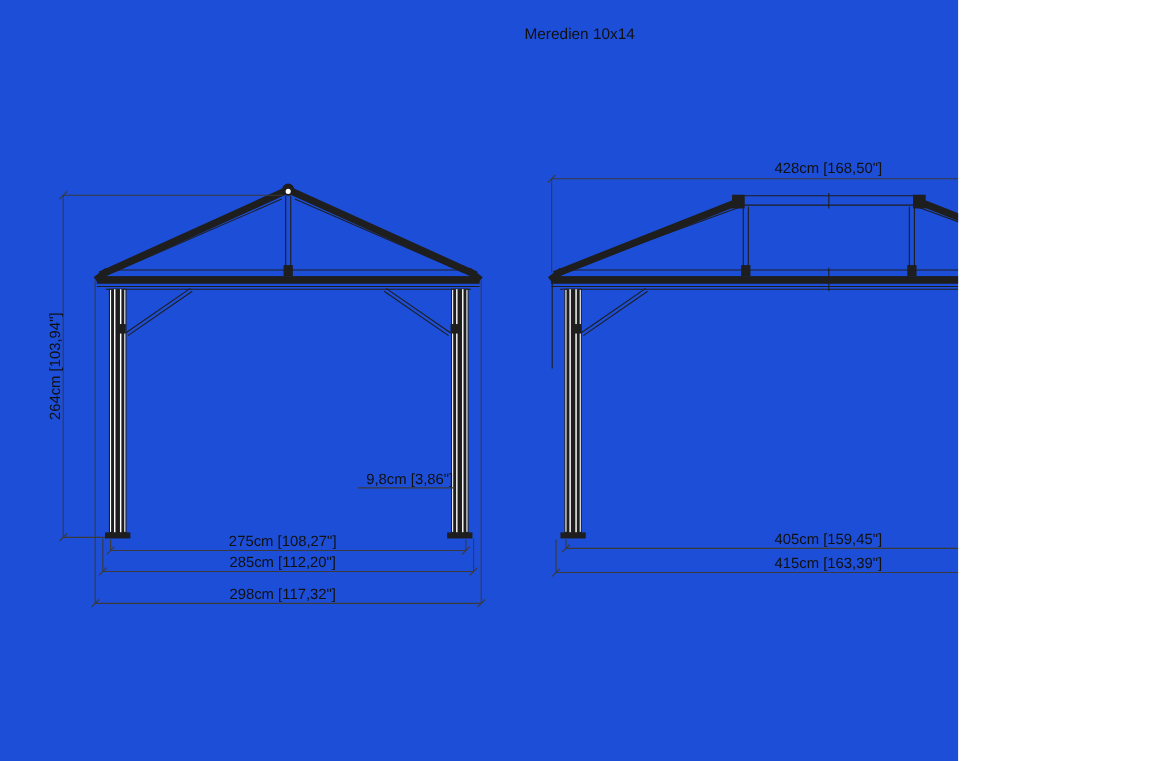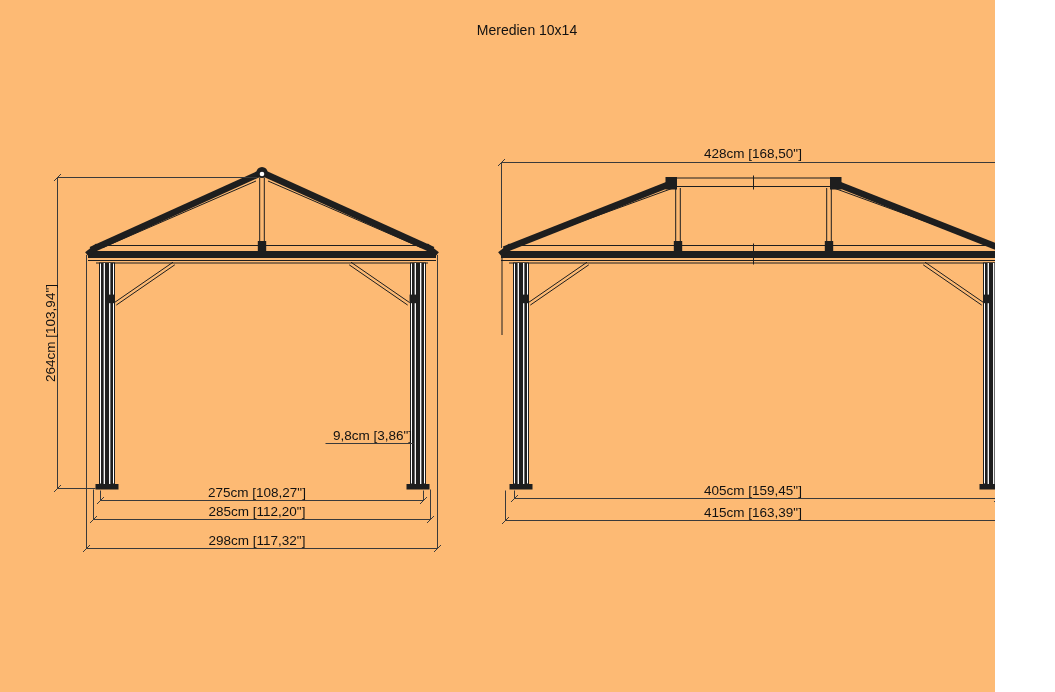--- a/index.html
+++ b/index.html
@@ -1,16 +1,16 @@
 <!DOCTYPE html>
 <html><head>
 <meta charset="utf-8">
 <style>
   html,body{margin:0;padding:0;background:#ffffff;}
-  .page{position:relative;width:995px;height:692px;background:#fdba74;overflow:hidden;
+  .page{position:relative;width:871px;height:692px;background:#1d4ed8;overflow:hidden;
         font-family:"Liberation Sans", sans-serif;}
   svg{display:block;}
   .thin{stroke:#1e1e1e;stroke-width:1;fill:none;}
   .rafter{stroke:#1e1e1e;stroke-width:6.5;fill:none;}
   .tipcap{stroke:#1e1e1e;stroke-width:6;fill:none;}
   .dark{fill:#1e1e1e;stroke:none;}
   .outline{fill:#ffffff;stroke:#1e1e1e;stroke-width:1;}
   .groove{stroke:#ffffff;stroke-width:1.3;fill:none;}
   .dim{stroke:#3a3a3a;stroke-width:1;fill:none;}
   .tick{stroke:#3a3a3a;stroke-width:1;fill:none;}

